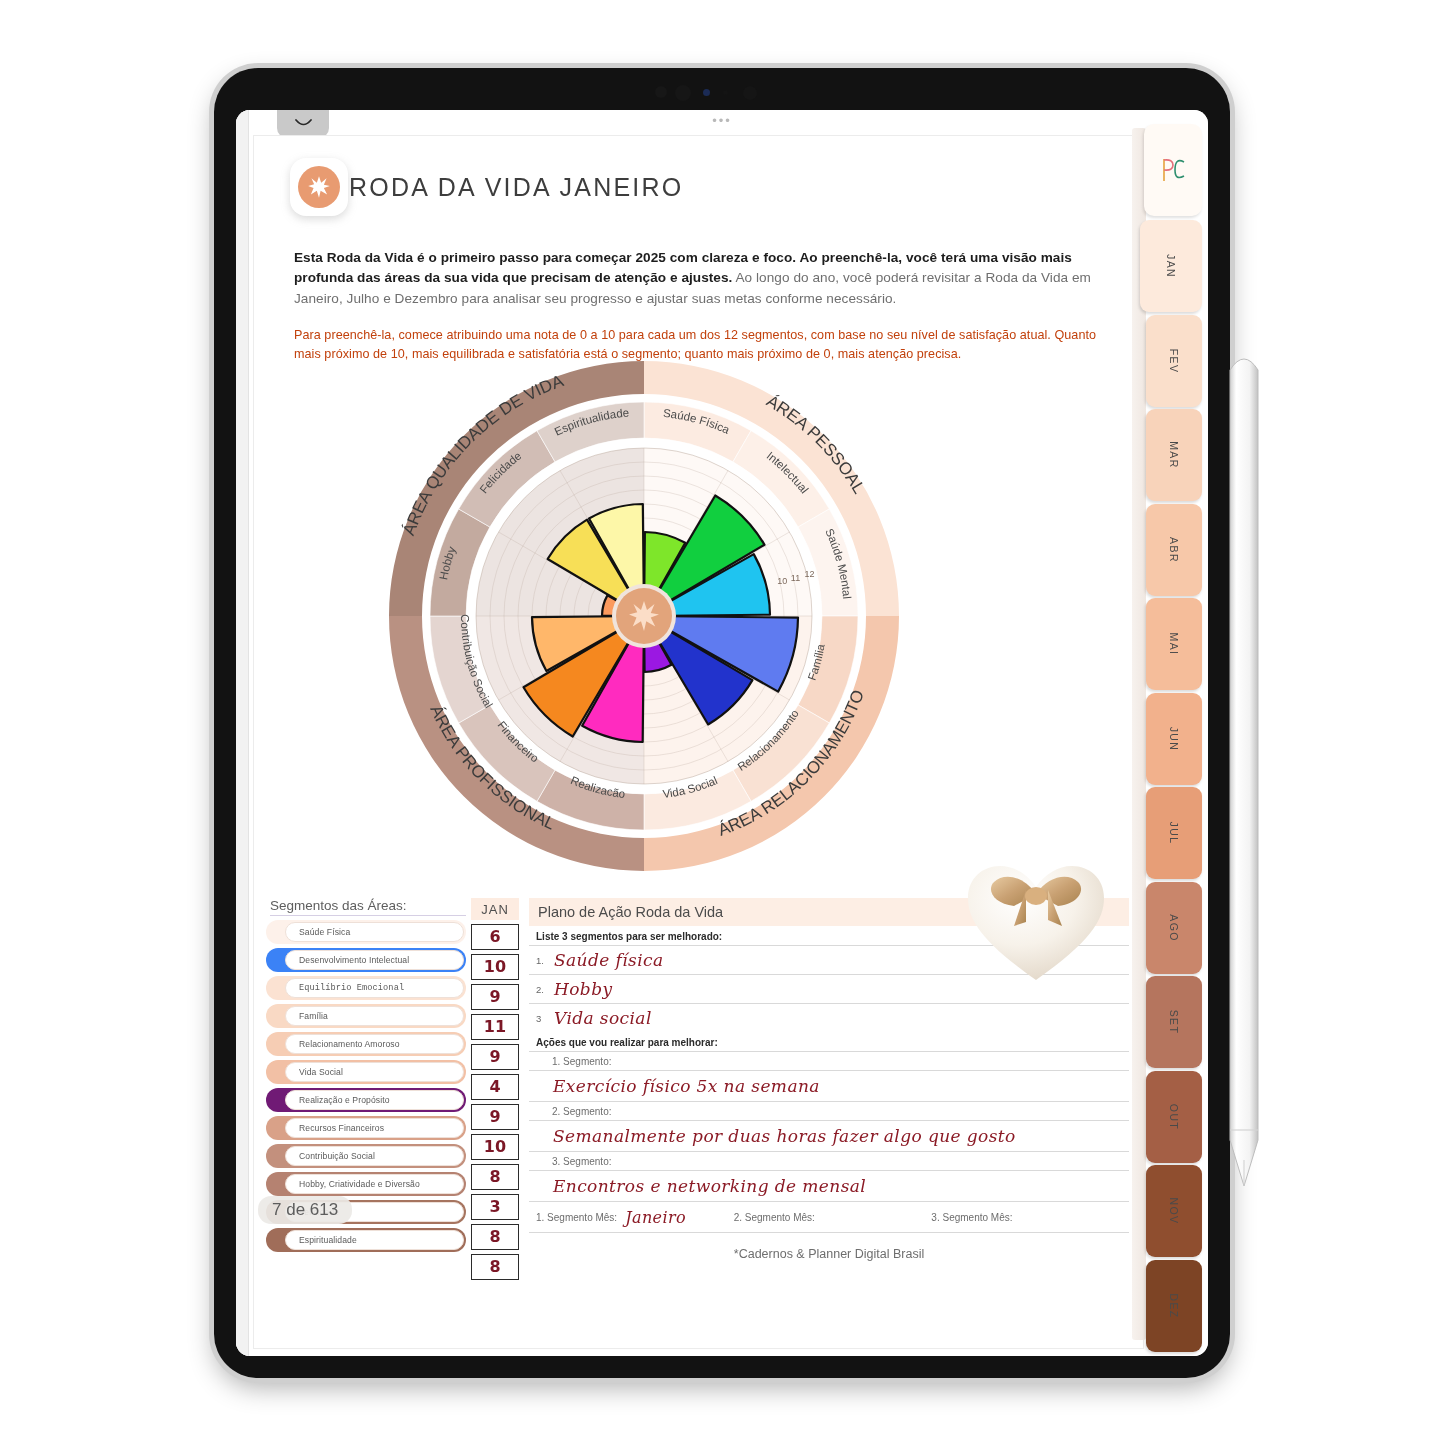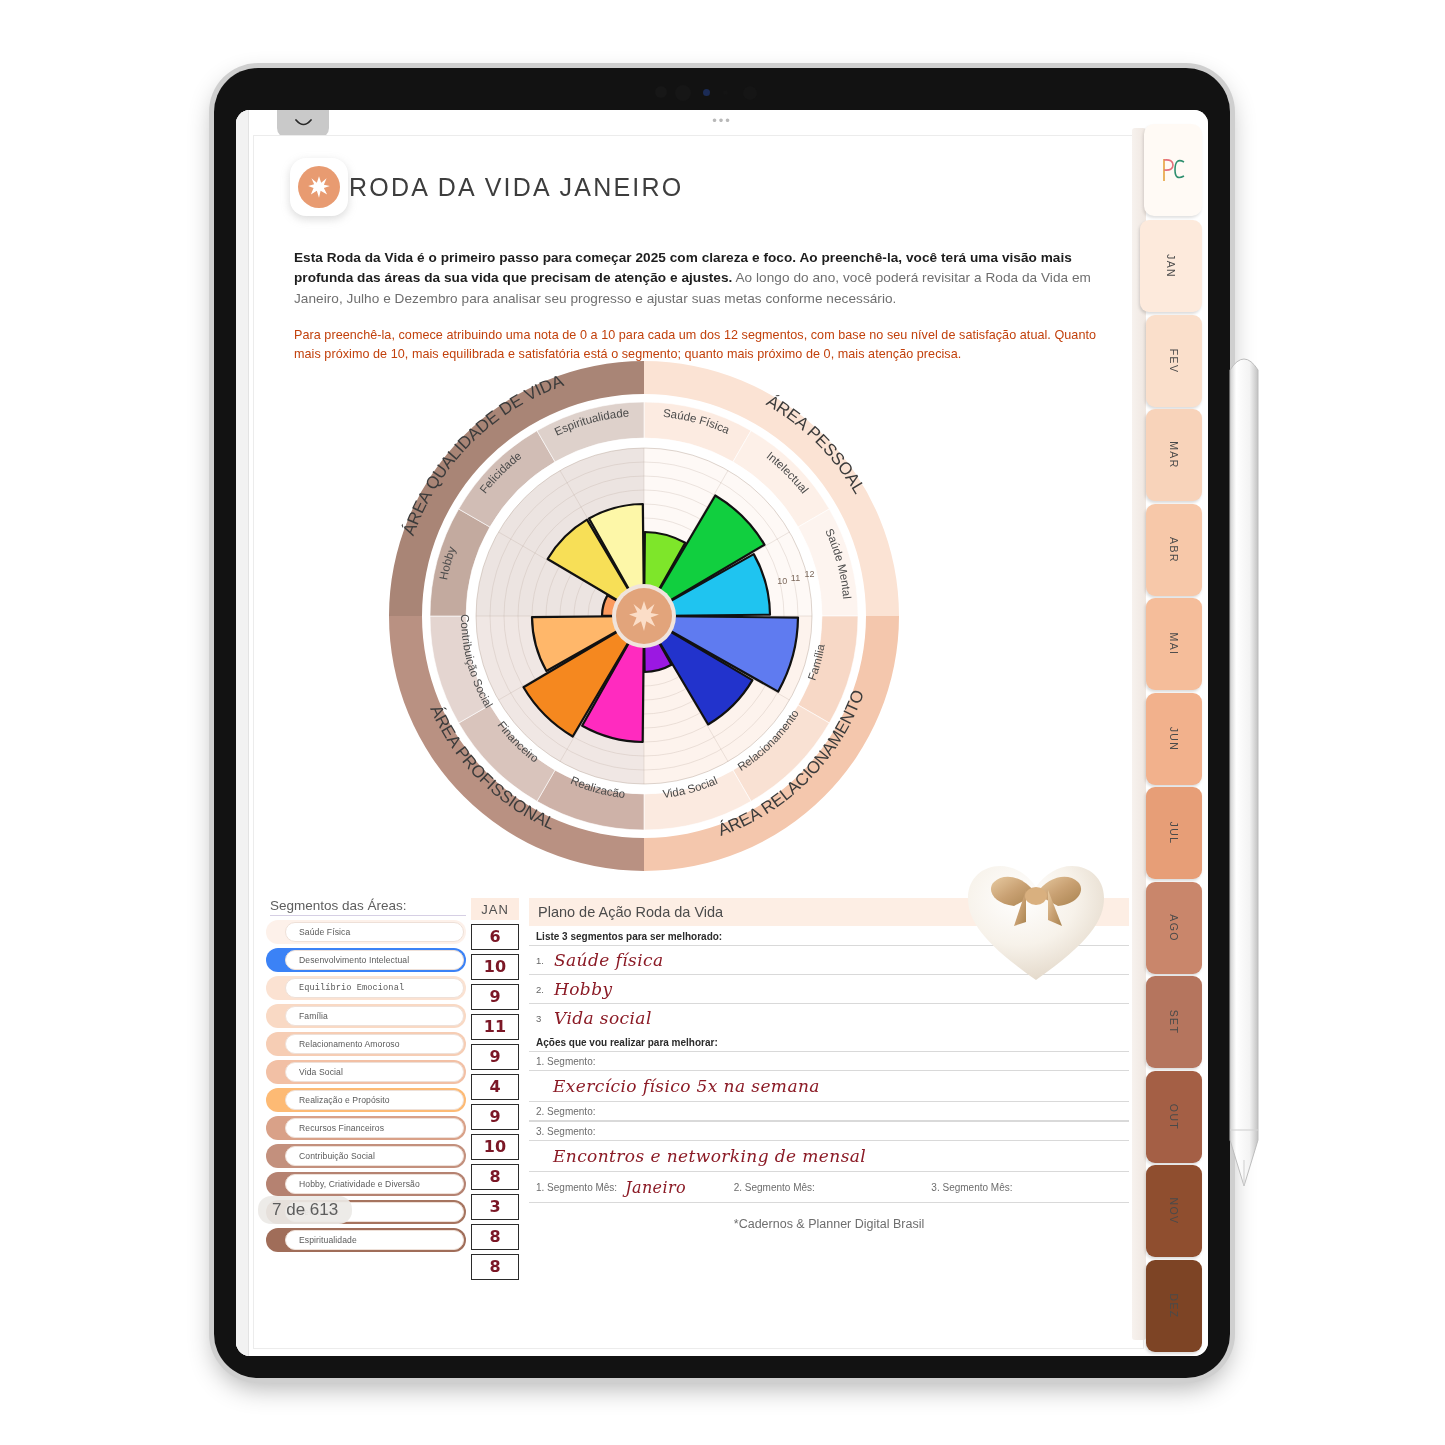--- a/index.html
+++ b/index.html
@@ -109,21 +109,21 @@
   #plan{position:absolute;left:263px;right:0;top:0;bottom:0;}
   #plan-head{
     background:#fdeee4;height:28px;display:flex;align-items:center;padding-left:9px;
     font-size:14.5px;color:#4c4c4c;
   }
   .plan-sub{font-size:10px;color:#2b2b2b;font-weight:bold;padding:5px 0 3px 7px;}
   .line{border-top:1px solid #d9d9d9;}
   .hand-row{display:flex;align-items:center;height:28px;padding-left:7px;}
   .hand-num{font-size:9.5px;color:#666;width:18px;}
   .hand{font-size:17px;color:#8b1a25;font-family:"DejaVu Serif", serif;font-style:italic;letter-spacing:.4px;}
-  .act-label{font-size:10px;color:#6d6d6d;padding:4px 0 3px 7px;}
+  .act-label{font-size:10px;color:#6d6d6d;padding:4px 0 3px 7px;margin-left:16px;}
   .act-hand{height:30px;display:flex;align-items:center;padding-left:24px;}
   #month-row{display:flex;align-items:center;height:30px;padding-left:7px;}
   .m-lab{font-size:10px;color:#6d6d6d;}
   #month-row .hand{font-size:16px;margin-left:8px;}
   #footer-note{text-align:center;font-size:12.5px;color:#6e6e6e;margin-top:14px;}
 
   
   #heart{position:absolute;right:20px;top:-38px;width:145px;height:125px;}
 
   
@@ -389,21 +389,21 @@
                 <div class="seg-row" style="background: rgb(246, 205, 180);">
                   <div class="seg-inner">
                     <span>Relacionamento Amoroso</span>
                   </div>
                 </div>
                 <div class="seg-row" style="background: rgb(242, 192, 165);">
                   <div class="seg-inner">
                     <span>Vida Social</span>
                   </div>
                 </div>
-                <div class="seg-row" style="background: #fdba74; text-align: center;">
+                <div class="seg-row" style="background: #701a75; text-align: center;">
                   <div class="seg-inner">
                     <span>Realização e Propósito</span>
                   </div>
                 </div>
                 <div class="seg-row" style="background: rgb(217, 161, 136);">
                   <div class="seg-inner">
                     <span>Recursos Financeiros</span>
                   </div>
                 </div>
                 <div class="seg-row" style="background: rgb(195, 144, 125);">
@@ -471,20 +471,23 @@
             <div id="action-rows">
                 <div class="line"></div>
                 <div class="act-label">1. Segmento:</div>
                 <div class="line"></div>
                 <div class="act-hand">
                   <span class="hand">Exercício físico 5x na semana</span>
                 </div>
                 <div class="line"></div>
                 <div class="act-label">2. Segmento:</div>
                 <div class="line"></div>
+                <div class="act-hand">
+                  <span class="hand">Semanalmente por duas horas fazer algo que gosto</span>
+                </div>
                 <div class="line"></div>
                 <div class="act-label">3. Segmento:</div>
                 <div class="line"></div>
                 <div class="act-hand">
                   <span class="hand">Encontros e networking de mensal</span>
                 </div>
               </div>
             <div class="line"></div>
             <div id="month-row">
                 <div style="width: 215px; display: flex; align-items: center;">

